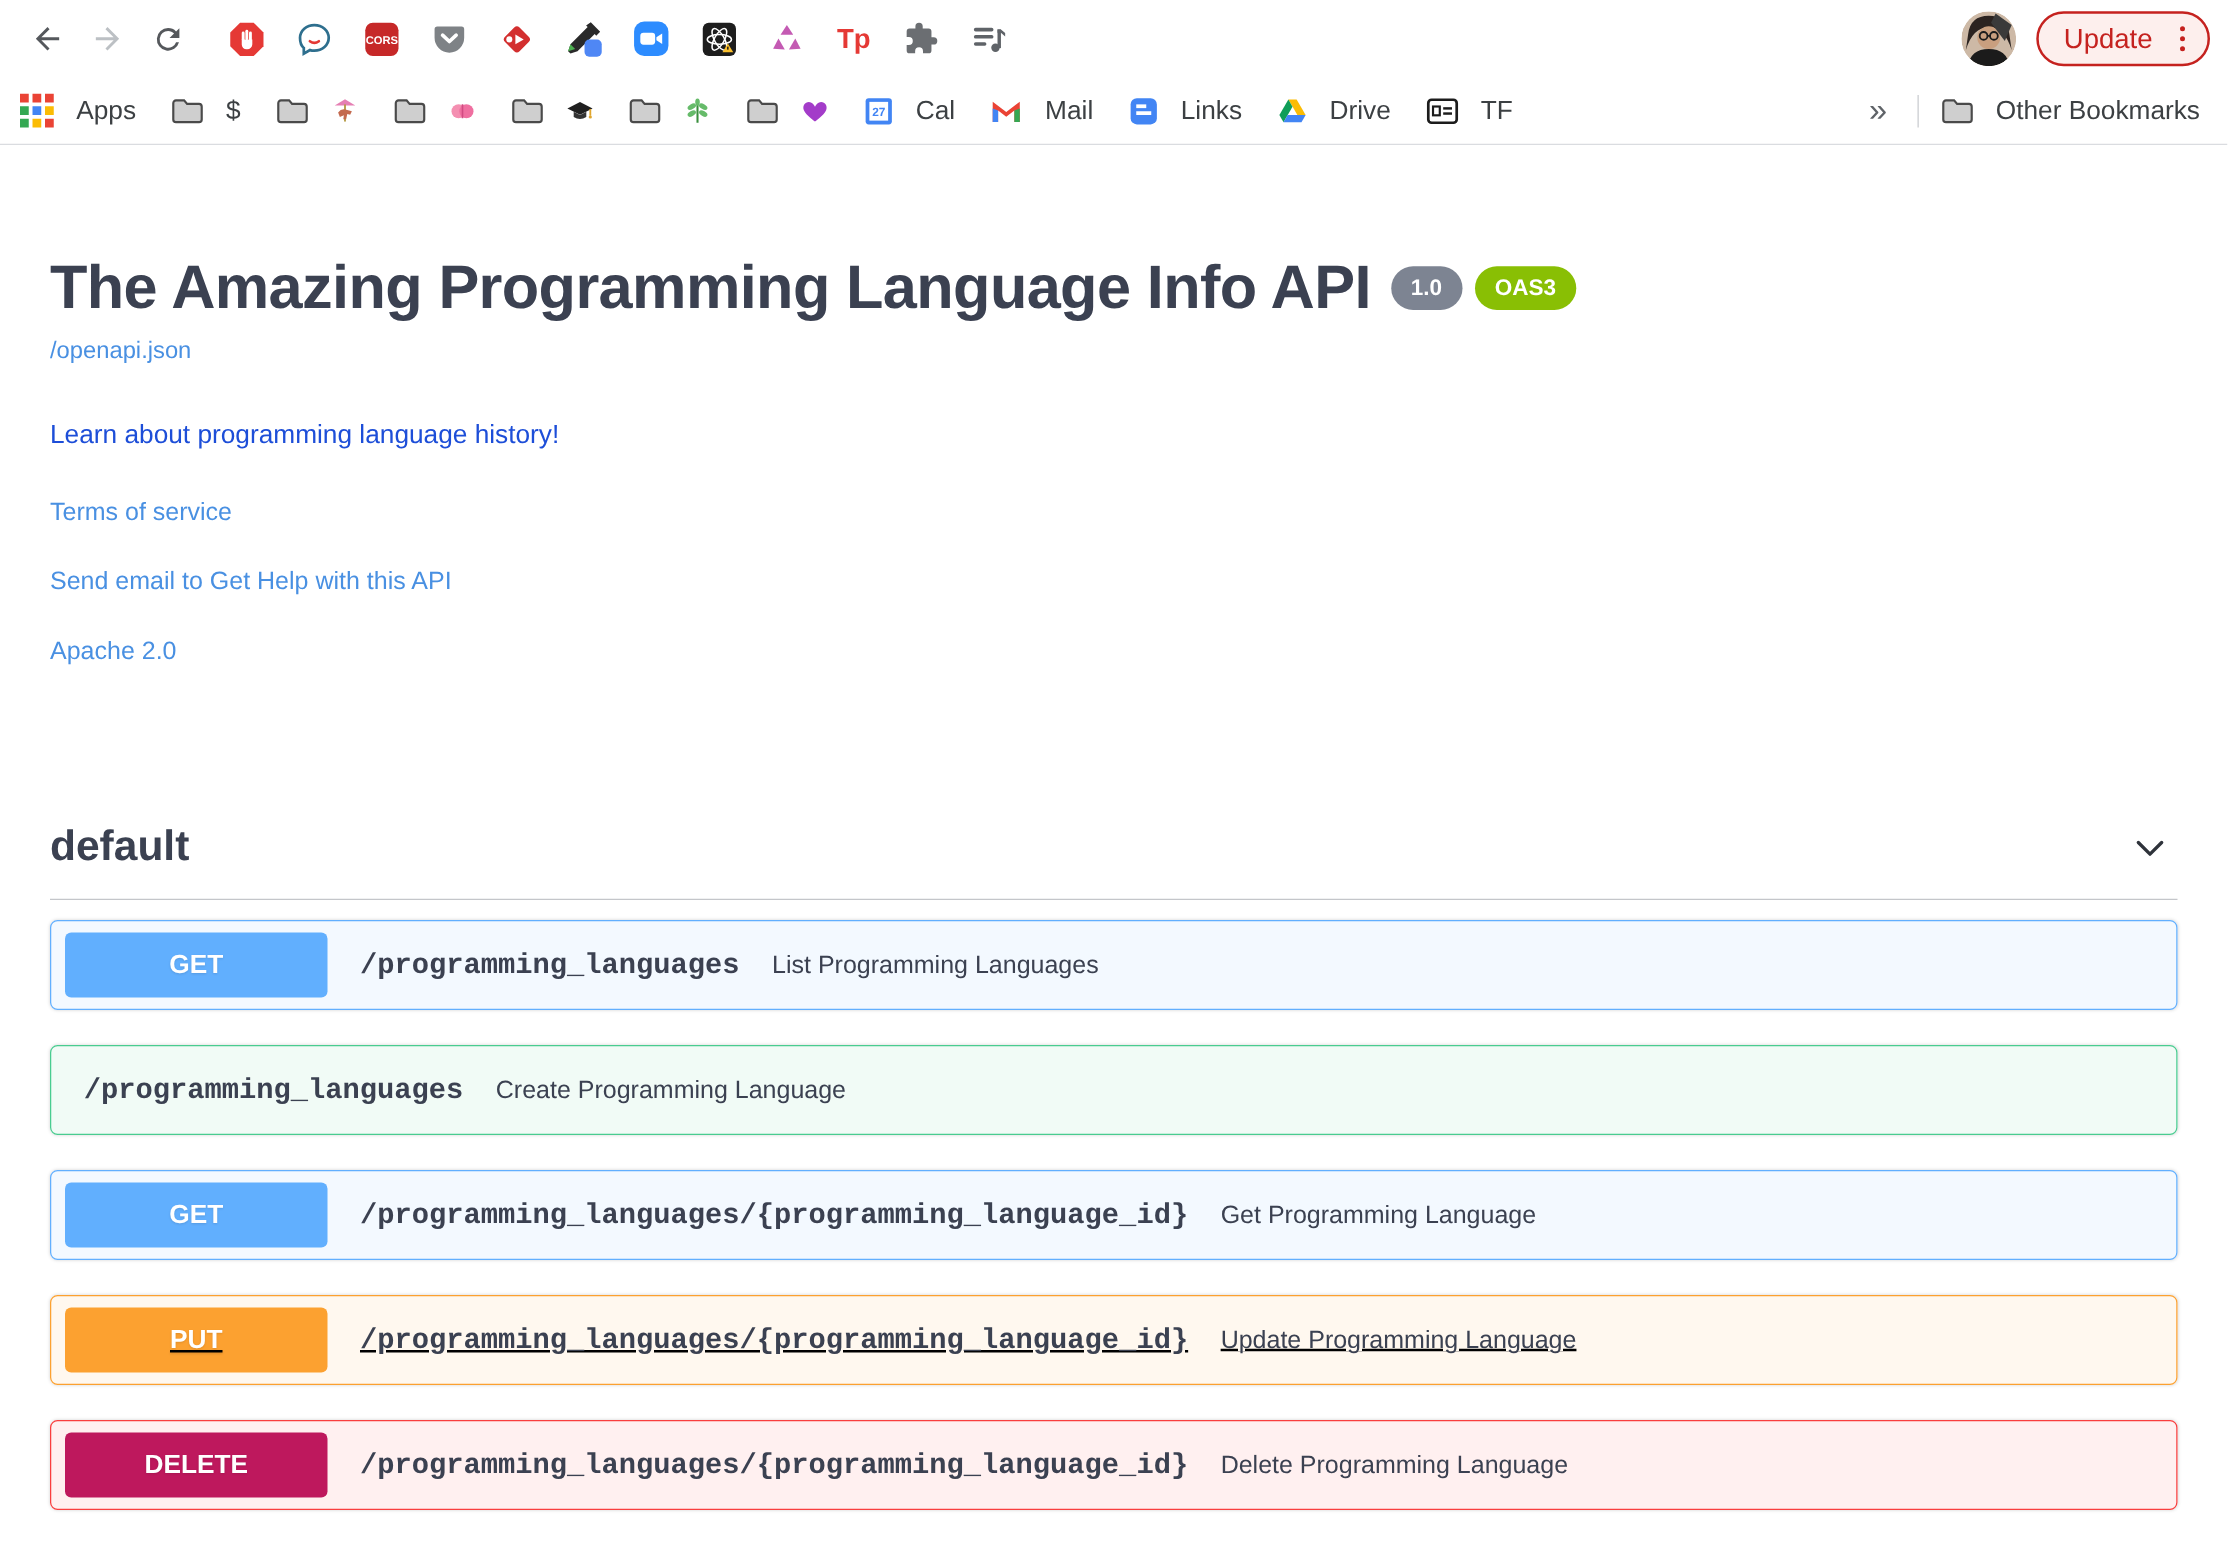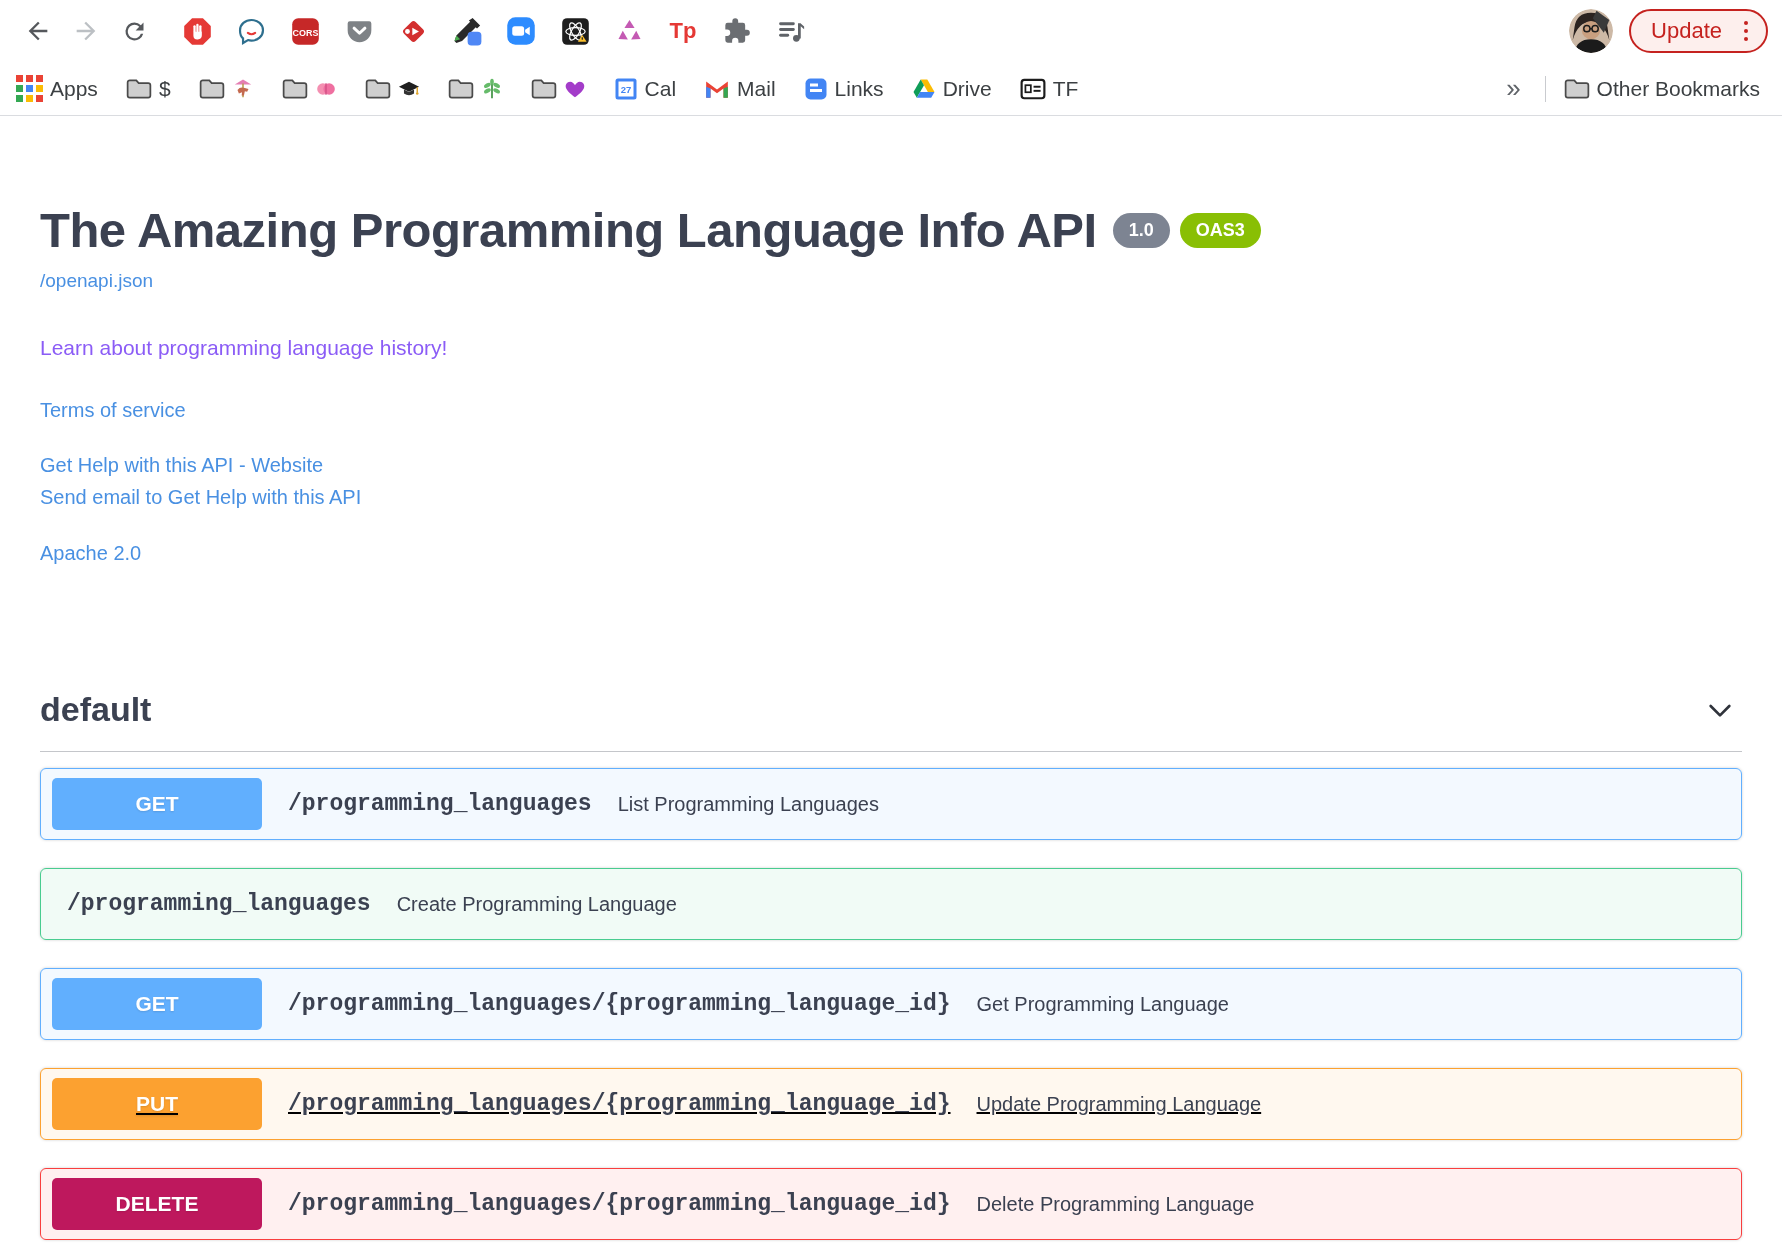--- a/index.html
+++ b/index.html
@@ -21,40 +21,40 @@
   .avatar { margin-left:auto; width:44px; height:44px; border-radius:50%; overflow:hidden; display:block; }
   .update { margin-left:16px; height:44px; border-radius:22px; border:2px solid #c5221f;
     background:#fdefed; color:#c5221f; font-size:22px; display:flex; align-items:center;
     padding:0 12px 0 20px; cursor:pointer; font-family:inherit; }
   .kebab { display:flex; flex-direction:column; gap:4px; margin-left:16px; padding:0 6px; }
   .kebab i { width:4px; height:4px; border-radius:50%; background:#c5221f; }
 
   
   .bookmarks { height:54px; display:flex; align-items:center; padding:0 16px;
     border-bottom:1px solid #dadce0; background:#fff; }
-  .bm { display:flex; align-items:center; gap:7px; margin-right:28px; cursor:pointer;
+  .bm { display:flex; align-items:center; gap:18px; margin-right:28px; cursor:pointer;
     font-size:21px; color:#3c4043; white-space:nowrap; }
   .appsgrid { display:grid; grid-template-columns:repeat(3,7px); grid-gap:3px; }
   .appsgrid i { width:7px; height:7px; display:block; }
   .bm-right { margin-left:auto; display:flex; align-items:center; }
   .chev-more { font-size:26px; color:#5f6368; cursor:pointer; padding:0 6px; }
   .vsep { width:1px; height:26px; background:#c9cbcf; margin:0 18px; }
 
   
   .page { padding:0 40px; }
   .info { padding-top:86px; }
   .title-row { display:flex; align-items:center; }
   h1.api-title { font-size:49px; font-weight:bold; color:#3b4151; letter-spacing:-.5px; }
   .badge { margin-left:16px; padding:7px 16px; border-radius:40px; color:#fff;
     font-size:18px; font-weight:bold; }
   .badge.version { background:#7d8492; }
   .badge.oas { background:#89bf04; margin-left:10px; }
   .speclink { display:inline-block; margin-top:12px; font-size:19px; color:#4990e2;
     text-decoration:none; cursor:pointer; }
-  .desc { margin-top:44px; font-size:21px; color:#8b5cf6; }
+  .desc { margin-top:44px; font-size:21px; color:#1d4ed8; }
   .linkblock { margin-top:36px; }
   .linkblock a, .license a { display:block; font-size:20px; color:#4990e2; text-decoration:none;
     cursor:pointer; line-height:29px; }
   .linkblock.help a { line-height:32px; }
   .linkblock.terms { margin-top:36px; }
   .linkblock.help { margin-top:24px; }
   .license { margin-top:26px; }
 
   .tag-header { margin-top:122px; display:flex; align-items:center;
     border-bottom:1px solid rgba(59,65,81,.3); padding-bottom:22px;gap:28px; }
@@ -376,21 +376,20 @@
       <h1 class="api-title">The Amazing Programming Language Info API</h1>
       <span class="badge version">1.0</span>
       <span class="badge oas">OAS3</span>
     </div>
     <a class="speclink">/openapi.json</a>
     <p class="desc">Learn about programming language history!</p>
     <div class="linkblock terms">
       <a>Terms of service</a>
     </div>
     <div class="linkblock help">
-      <a>Get Help with this API - Website</a>
       <a>Send email to Get Help with this API</a>
     </div>
     <div class="license">
       <a>Apache 2.0</a>
     </div>
   </section>
 
   <div class="tag-header">
     <h3>default</h3>
     <button class="chevbtn">

